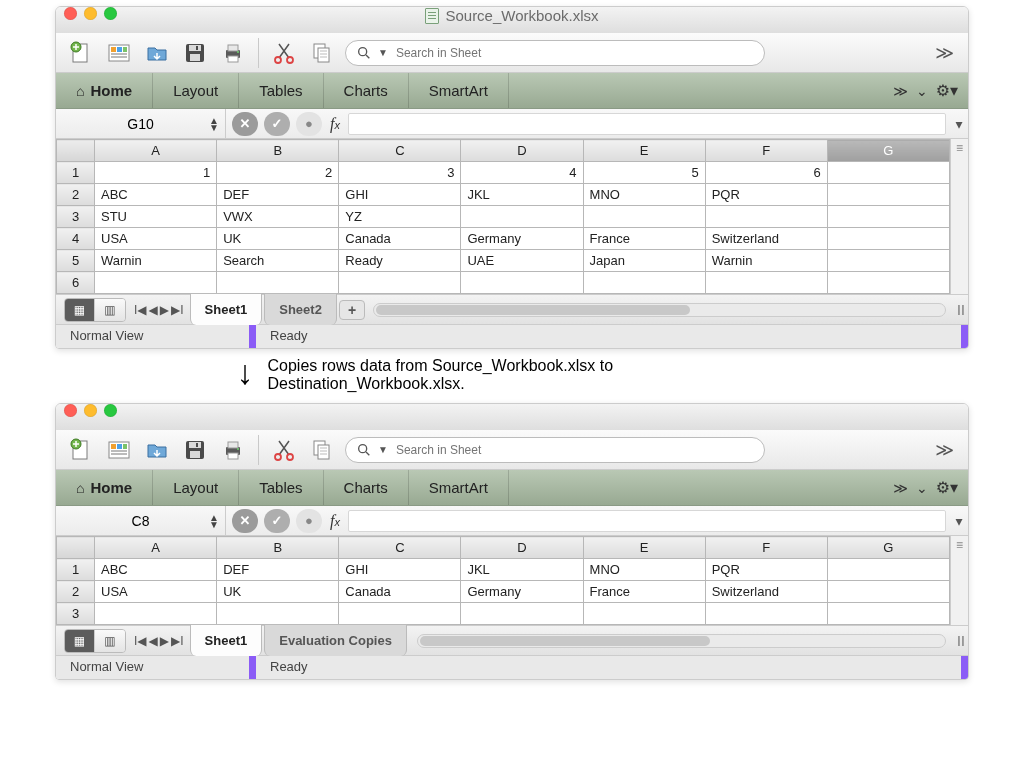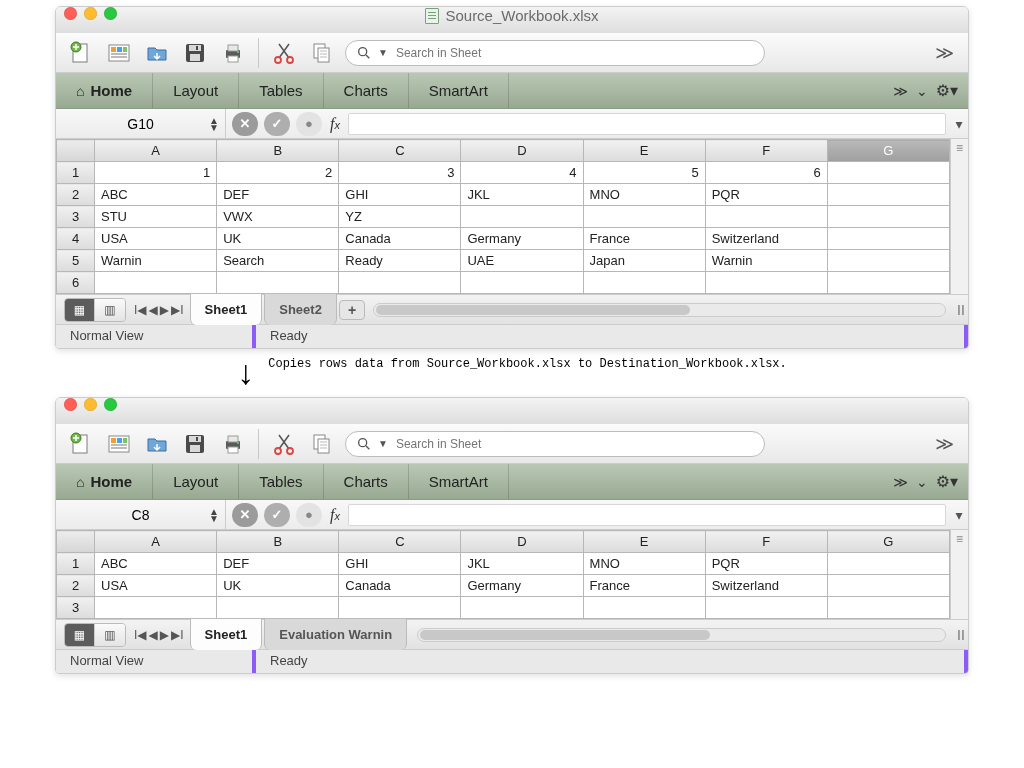--- a/index.html
+++ b/index.html
@@ -69,25 +69,25 @@
   .view-btns span.active{background:#5c5c5c;color:#fff;}
   .navset{display:flex;gap:2px;color:#555;font-size:12px;margin-right:6px;}
   .sheet-tab{background:var(--tab-inactive);border:1px solid #bbb;border-bottom:none;border-radius:0 0 6px 6px;padding:8px 14px;font-size:13px;font-weight:bold;color:#555;margin-right:2px;transform:translateY(-1px);}
   .sheet-tab.active{background:var(--tab-active);color:#222;}
   .sheet-add{background:#e6e6e6;border:1px solid #bbb;border-radius:4px;padding:1px 8px;font-weight:bold;color:#555;}
   .hscroll{flex:1;height:14px;background:#eaeaea;border:1px solid #ccc;border-radius:7px;margin:0 8px;position:relative;}
   .hscroll .thumb{position:absolute;left:2px;top:1px;bottom:1px;width:55%;background:#c8c8c8;border-radius:7px;}
   .bar-end{width:14px;text-align:center;color:#777;}
 
   .status{display:flex;height:24px;background:var(--status-bg);border-top:1px solid #ccc;font-size:13px;color:#444;}
-  .status div{padding:3px 14px;border-right:4px solid #8b5cf6;}
+  .status div{padding:3px 14px;border-right:7px solid #8b5cf6;}
 
   .annot{display:flex;align-items:flex-start;justify-content:center;gap:14px;margin:8px 0 10px 0;}
   .annot .arrow{font-size:34px;line-height:30px;}
-  .annot .text{font-size:12px;max-width:520px;font-family:Liberation Mono, monospace;}
+  .annot .text{font-size:16px;max-width:520px;}
 </style>
 </head>
 <body>
 
 <div id="win0" class="window">
     <div class="titlebar">
     <div class="traffic">
       <span class="dot r"></span>
       <span class="dot y"></span>
       <span class="dot g"></span>
@@ -468,21 +468,21 @@
       <span class="active">▦</span>
       <span>▥</span>
     </div>
     <div class="navset">
       <span>I◀</span>
       <span>◀</span>
       <span>▶</span>
       <span>▶I</span>
     </div>
       <span class="sheet-tab active">Sheet1</span>
-      <span class="sheet-tab">Evaluation Warnin</span>
+      <span class="sheet-tab">Evaluation Copies</span>
       <div class="hscroll">
         <div class="thumb"></div>
       </div>
       <span class="bar-end">II</span>
     </div>
     <div class="status">
     <div style="width:200px">Normal View</div>
     <div style="flex:1">Ready</div>
   </div>
   </div>

